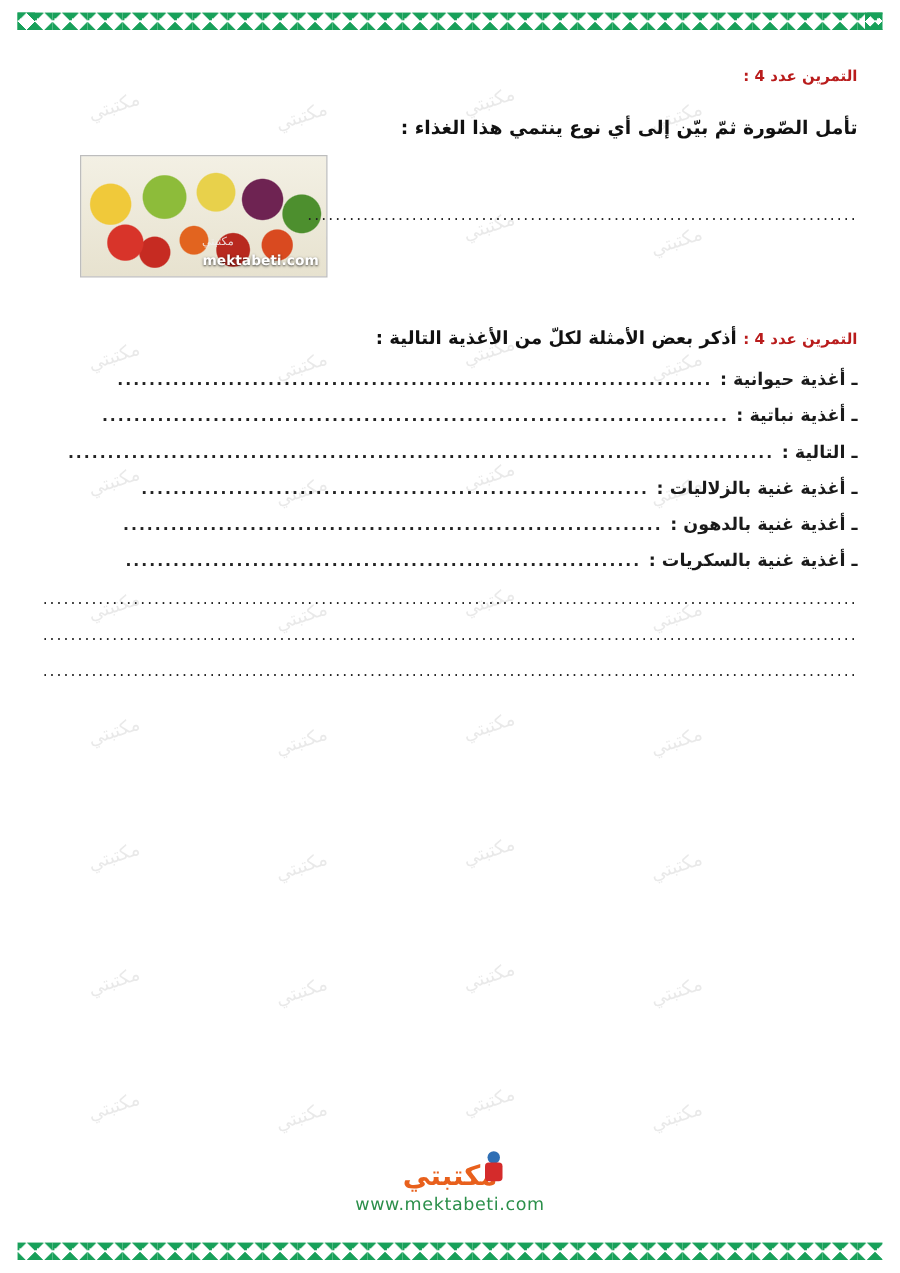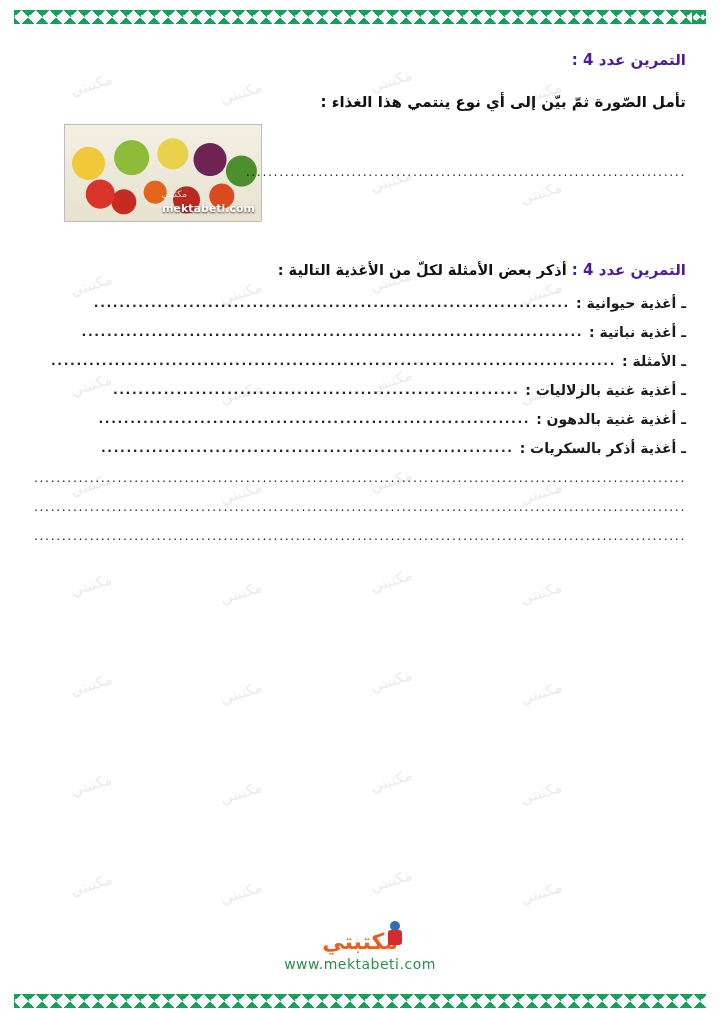--- a/index.html
+++ b/index.html
@@ -84,23 +84,23 @@
     top: 28px;
     width: 652px;
     height: 962px;
     z-index: 2;
     direction: rtl;
     text-align: right;
     color: #1a1a1a;
   }
 
   .ex-title {
-    color: #4c1d95;
-    font-weight: bold;
-    font-size: 15px;
+    color: #b91c1c;
+    font-weight: bold;
+    font-size: 12px;
   }
   .ex-rest {
     color: #111;
     font-size: 14.5px;
     font-weight: bold;
   }
 
   .row-head {
     margin: 0;
     padding: 0;
@@ -324,33 +324,33 @@
 
   <div class="answer-line">
     <span class="answer-label">ـ أغذية حيوانية  :</span>
     <span class="answer-dots">...........................................................................</span>
   </div>
   <div class="answer-line">
     <span class="answer-label">ـ أغذية نباتية :</span>
     <span class="answer-dots">...............................................................................</span>
   </div>
   <div class="answer-line">
-    <span class="answer-label">ـ الأمثلة :</span>
+    <span class="answer-label">ـ التالية :</span>
     <span class="answer-dots">.........................................................................................</span>
   </div>
   <div class="answer-line">
     <span class="answer-label">ـ أغذية غنية بالزلاليات :</span>
     <span class="answer-dots">................................................................</span>
   </div>
   <div class="answer-line">
     <span class="answer-label">ـ أغذية غنية بالدهون :</span>
     <span class="answer-dots">....................................................................</span>
   </div>
   <div class="answer-line">
-    <span class="answer-label">ـ أغذية أذكر بالسكريات :</span>
+    <span class="answer-label">ـ أغذية غنية بالسكريات :</span>
     <span class="answer-dots">.................................................................</span>
   </div>
 
   <div class="full-dots">.........................................................................................................................................</div>
 
   <div class="full-dots">.........................................................................................................................................</div>
 
   <div class="full-dots">.........................................................................................................................................</div>
 
 </div>

